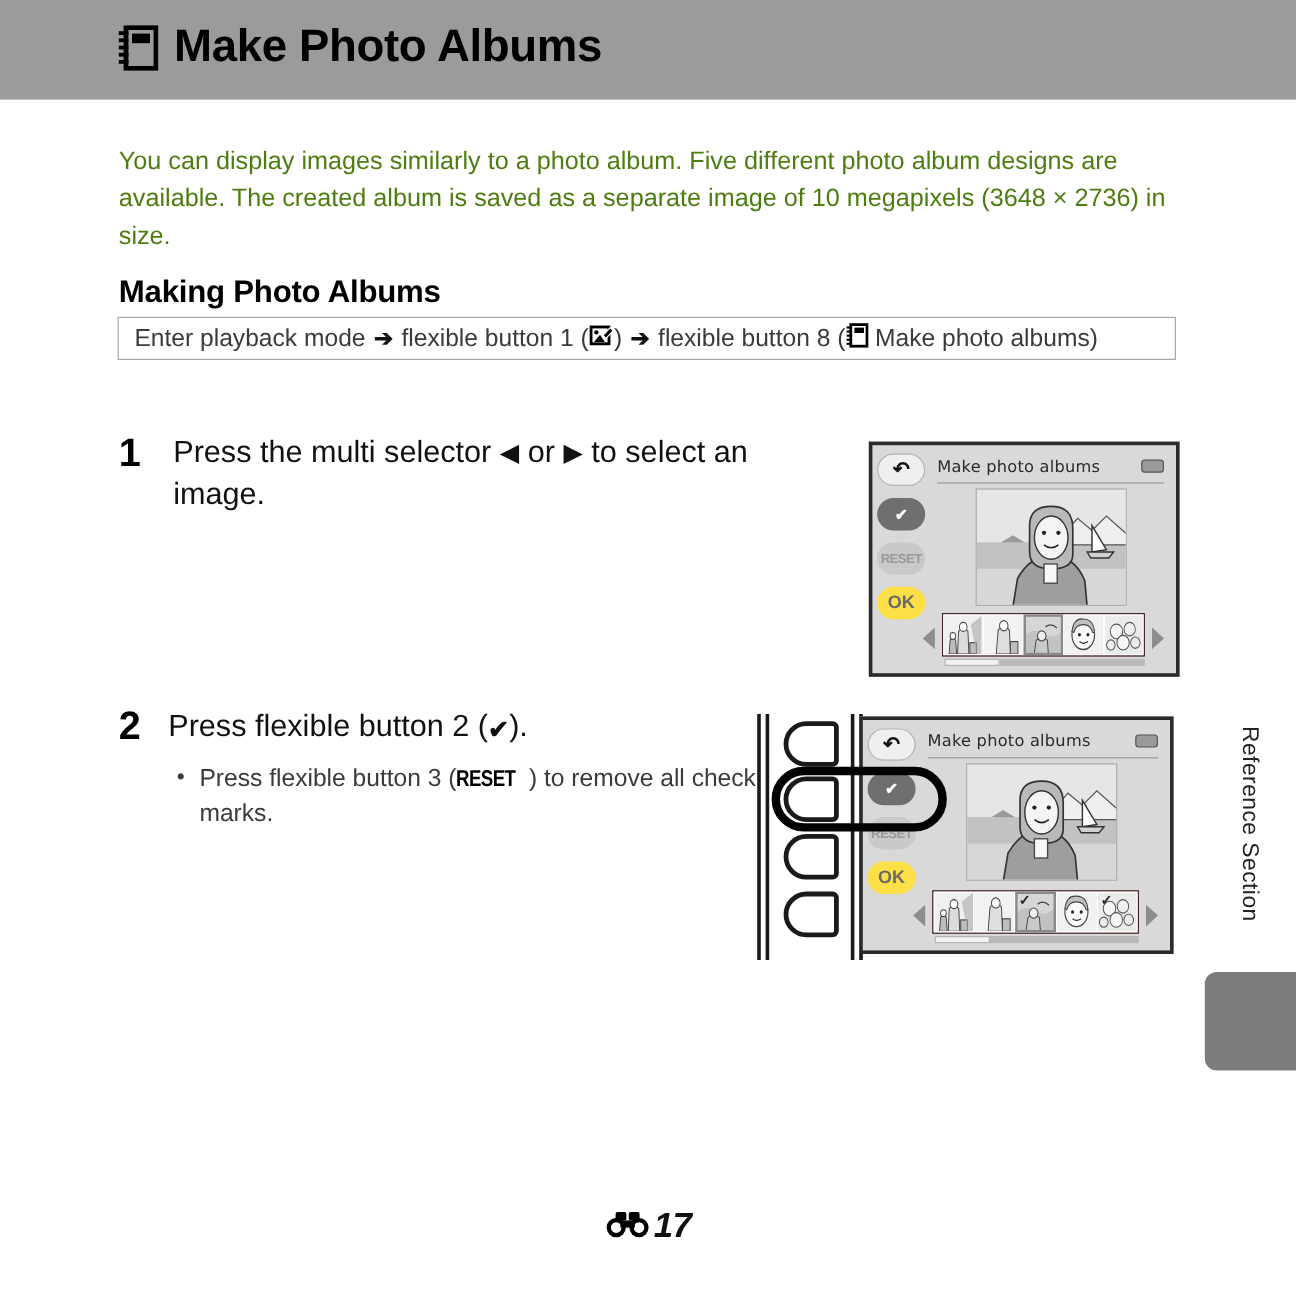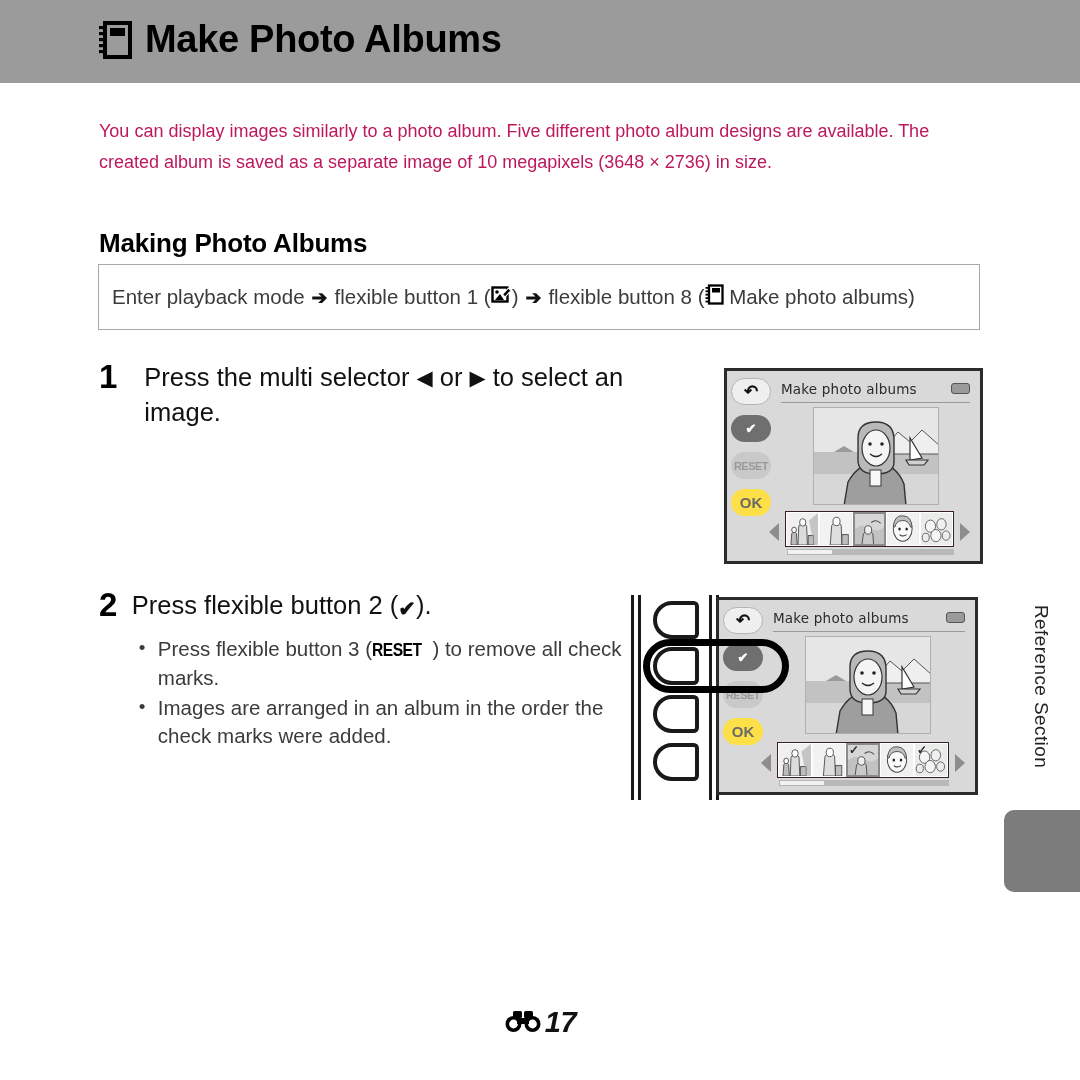--- a/index.html
+++ b/index.html
@@ -43,39 +43,39 @@
     position: relative;
     display: inline-block;
   }
   .album-icon svg { display: block; }
 
   
   .intro {
     position: absolute;
     left: 99px; top: 98px;
     width: 890px;
-    font-size: 18px;
+    font-size: 21px;
     line-height: 31px;
-    color: #be185d;
+    color: #4d7c0f;
   }
   .section-head {
     position: absolute;
     left: 99px; top: 206px;
     font-size: 26px;
     font-weight: bold;
     color: #000;
     letter-spacing: -0.2px;
   }
 
   
   .nav-box {
     position: absolute;
     left: 98px; top: 264px;
     width: 882px;
-    height: 66px;
+    height: 36px;
     border: 1px solid #a8a8a8;
     display: flex;
     align-items: center;
     box-sizing: border-box;
     padding: 0 13px;
   }
   .nav-line {
     font-size: 20.5px;
     color: #3b3b3b;
     white-space: nowrap;
@@ -425,23 +425,20 @@
 <div class="step step2">
   <div class="step-num">2</div>
   <div class="step-body">
     <div class="step-title">
       <span>Press flexible button 2 (</span><span class="check-glyph">✔</span><span>).</span>
     </div>
     <ul class="bullets">
       <li>
         <span>Press flexible button 3 (</span><span class="reset-glyph">RESET</span><span>) to remove all check marks.</span>
       </li>
-      <li>
-        <span>Images are arranged in an album in the order the check marks were added.</span>
-      </li>
     </ul>
   </div>
 </div>
 
 <div class="cam-screen screen1">
   <div class="scr-title">Make photo albums</div>
   <div class="scr-underline"></div>
   <div class="battery"></div>
 
   <div class="softkey sk-back">

